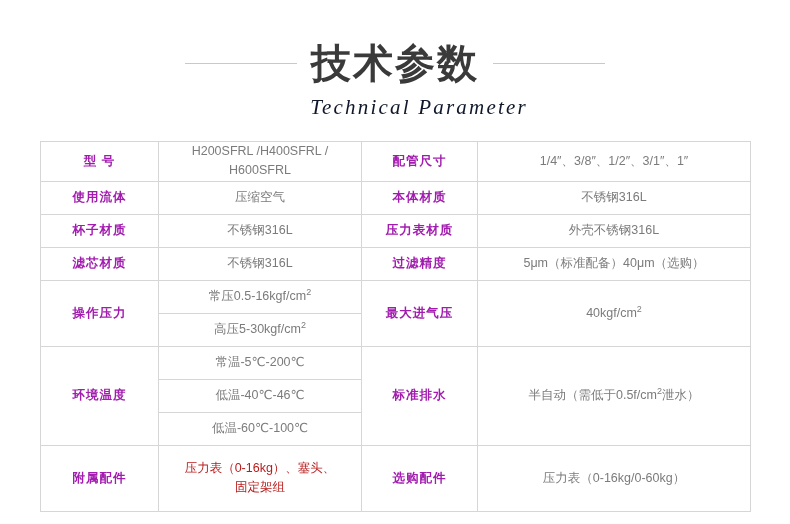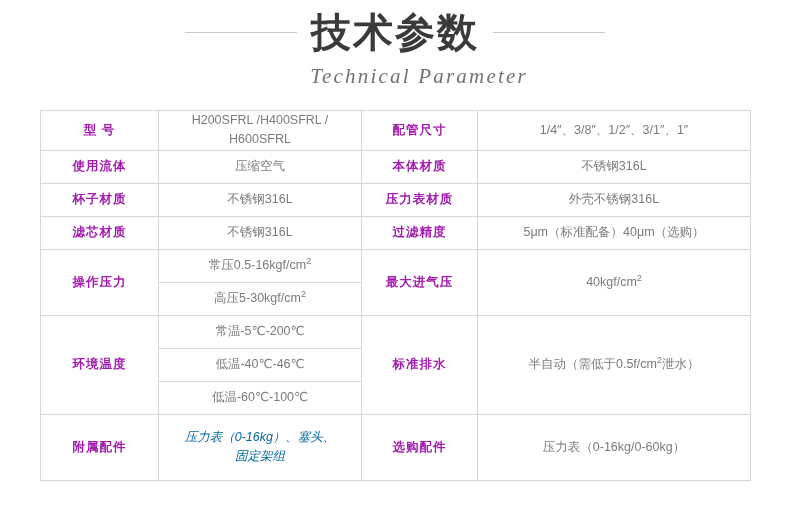--- a/index.html
+++ b/index.html
@@ -9,21 +9,21 @@
   body {
     width: 790px;
     height: 524px;
     background: #ffffff;
     font-family: "Liberation Sans", "DejaVu Sans", sans-serif;
     overflow: hidden;
   }
 
   
   .title-block {
-    padding-top: 11px;
+    padding-top: 42px;
     text-align: center;
   }
   .title-row {
     display: flex;
     align-items: center;
     justify-content: center;
     gap: 14px;
   }
   .title-rule {
     width: 112px;
@@ -36,21 +36,21 @@
     color: #3a3a3a;
     letter-spacing: 2px;
     line-height: 1.05;
     white-space: nowrap;
   }
   .title-sub {
     margin-top: 11px;
     font-family: "Liberation Serif", "DejaVu Serif", serif;
     font-style: italic;
     font-size: 21px;
-    color: #737373;
+    color: #0f172a;
     letter-spacing: 2.2px;
     margin-left: 48px;
   }
 
   
   .table-wrap {
     margin: 21px 0 0 40px;
     width: 710px;
   }
   table.spec {
@@ -72,22 +72,21 @@
     color: #a21caf;
     font-size: 13.5px;
     letter-spacing: 1px;
   }
   td.value {
     color: #7b7b7b;
   }
   td.value-left {
     text-align: left;
     padding-left: 22px;
-    color: #0369a1;
-    font-style: italic;
+    color: #b91c1c;
   }
   .col-a { width: 118px; }
   .col-b { width: 203px; }
   .col-c { width: 116px; }
   .col-d { width: 273px; }
 
   .r-std   { height: 33px; }
   .r-sub   { height: 33px; }
   .r-last  { height: 66px; }
   sup.u { font-size: 9px; vertical-align: super; }

